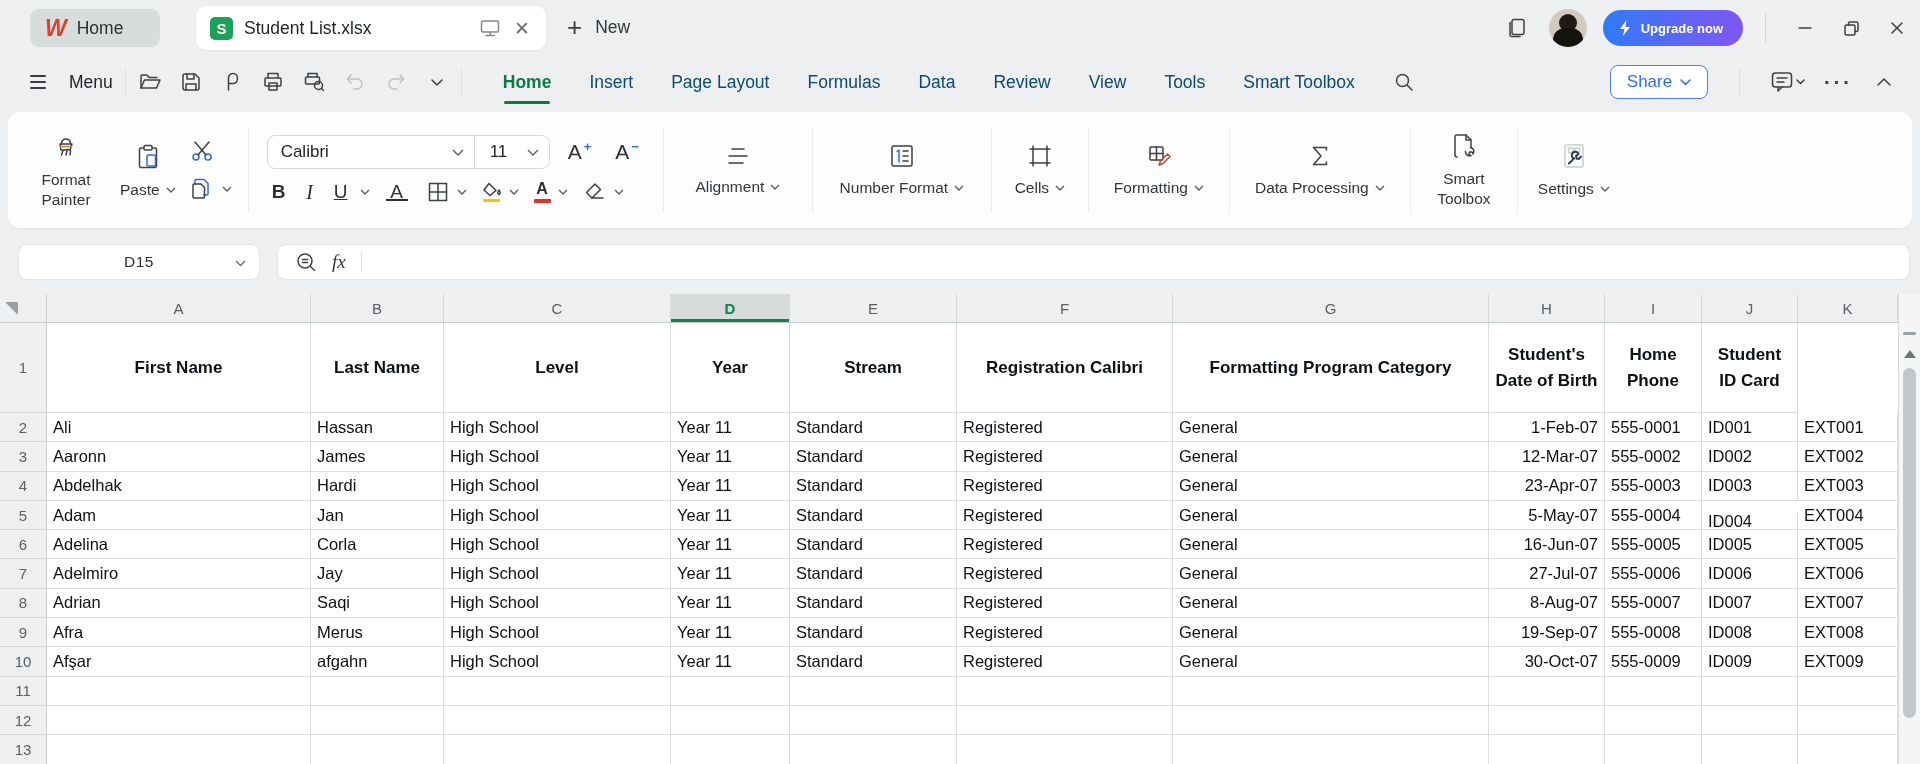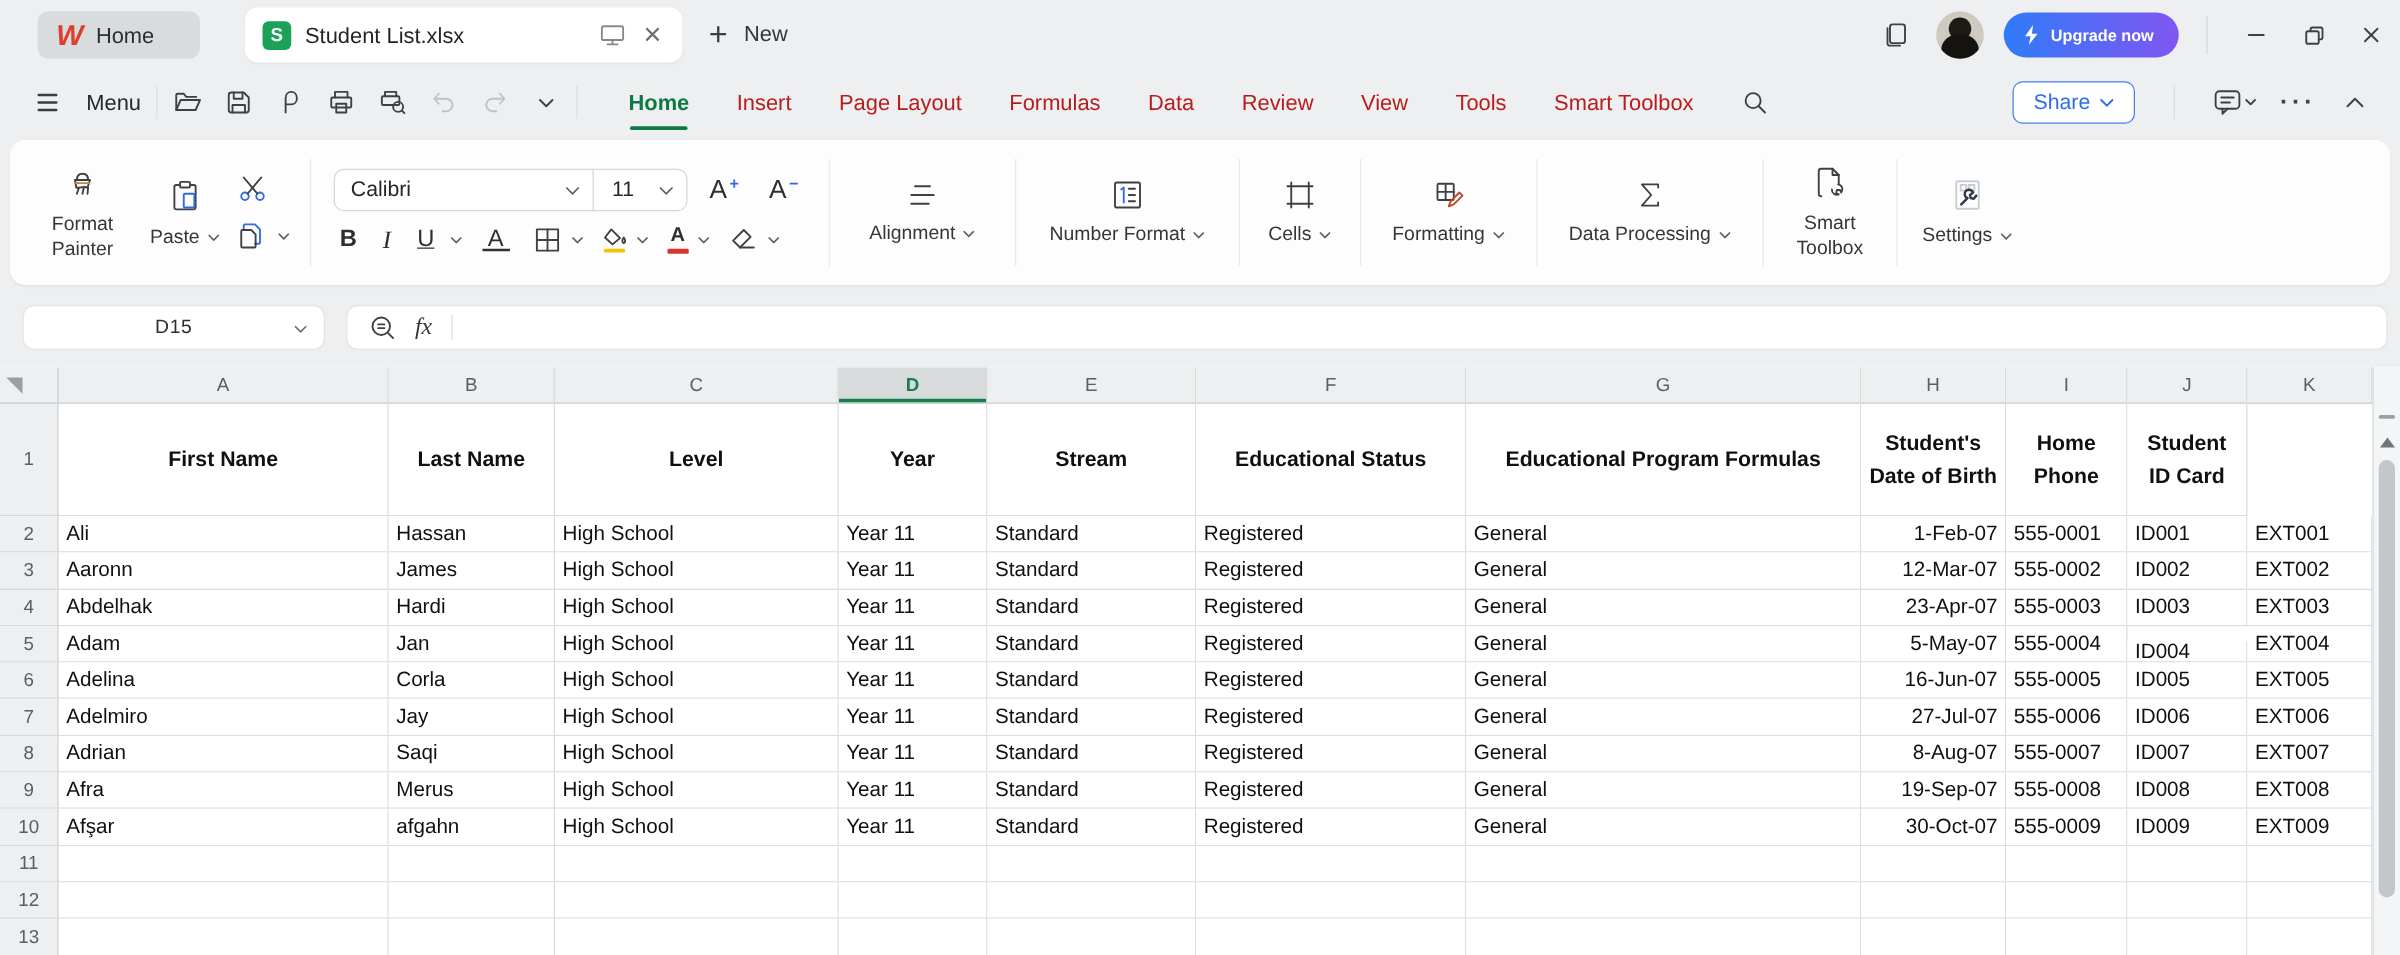--- a/index.html
+++ b/index.html
@@ -45,21 +45,21 @@
   
   .menubar { position:absolute; top:56px; left:0; right:0; height:52px; display:flex; align-items:center; }
   .menu-left { margin-left:30px; display:flex; align-items:center; gap:23px; }
   .hamburger { display:flex; flex-direction:column; gap:4px; }
   .hamburger i { display:block; width:16px; height:2px; background:#3a3e42; border-radius:1px; }
   .menu-word { font-size:17.5px; color:#24282c; }
   .vdiv { width:1px; height:26px; background:#dbdedf; margin:0 12px; }
   .quick-icons { display:flex; align-items:center; gap:17px; }
   .qi { width:24px; height:24px; display:flex; align-items:center; justify-content:center; }
   .menu-items { display:flex; margin-left:10px; }
-  .menu-item { position:relative; padding:0 19px; line-height:52px; font-size:17.5px; color:#b91c1c; cursor:default; }
+  .menu-item { position:relative; padding:0 19px; line-height:52px; font-size:17.5px; color:#0c4a6e; cursor:default; }
   .menu-item.active { color:#0d7a44; font-weight:700; }
   .menu-item.active::after { content:""; position:absolute; left:50%; transform:translateX(-50%);
     bottom:4px; width:46px; height:3.5px; border-radius:2px; background:#0d7a44; }
   .menu-search { margin-left:18px; }
   .menu-right { margin-left:auto; margin-right:24px; display:flex; align-items:center; gap:19px; }
   .share-btn { width:98px; height:34px; border:1.5px solid #4a7ef2; border-radius:8px; background:#fff;
     color:#2f6df0; font-size:17px; display:flex; align-items:center; justify-content:center; gap:8px; }
   .dots { font-size:20px; font-weight:700; color:#3e4347; letter-spacing:3px; }
 
   
@@ -551,22 +551,22 @@
       <div class="colhead" style="width: 100px;">K</div>
     </div>
   <div class="grid-rows" id="grid-rows">
       <div class="grow header-row" style="height: 90px;">
         <div class="rownum">1</div>
         <div class="cell a-left" style="width: 264px;">First Name</div>
         <div class="cell a-left" style="width: 133px;">Last Name</div>
         <div class="cell a-left" style="width: 227px;">Level</div>
         <div class="cell a-left" style="width: 119px;">Year</div>
         <div class="cell a-left" style="width: 167px;">Stream</div>
-        <div class="cell a-left" style="width: 216px;">Educational Status</div>
-        <div class="cell a-left" style="width: 316px;">Educational Program Formulas</div>
+        <div class="cell a-left" style="width: 216px;">Registration Calibri</div>
+        <div class="cell a-left" style="width: 316px;">Formatting Program Category</div>
         <div class="cell a-right" style="width: 116px;">Student's Date of Birth</div>
         <div class="cell a-left" style="width: 97px;">Home Phone</div>
         <div class="cell a-left" style="width: 96px;">Student ID Card</div>
       </div>
       <div class="grow" style="height: 29.3px;">
         <div class="rownum">2</div>
         <div class="cell a-left" style="width: 264px;">Ali</div>
         <div class="cell a-left" style="width: 133px;">Hassan</div>
         <div class="cell a-left" style="width: 227px;">High School</div>
         <div class="cell a-left" style="width: 119px;">Year 11</div>

